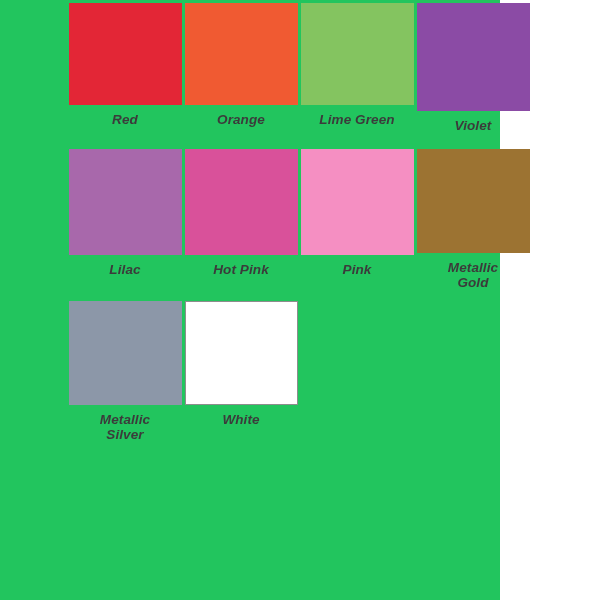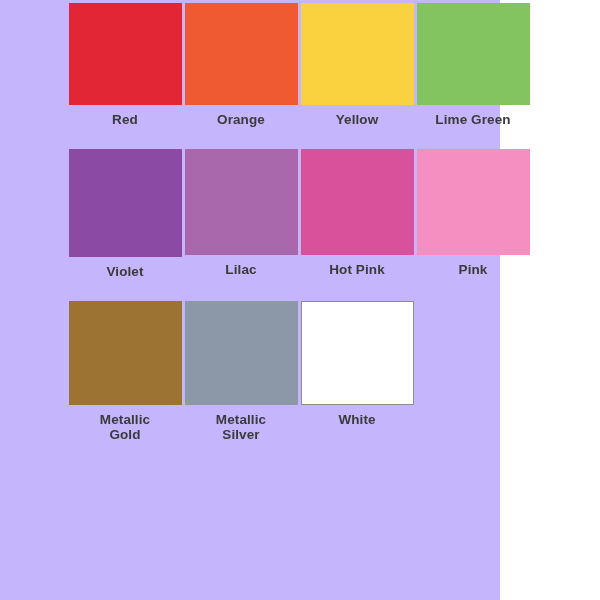--- a/index.html
+++ b/index.html
@@ -11,22 +11,23 @@
     height: 600px;
     background: #ffffff;
     font-family: "Liberation Sans", sans-serif;
     overflow: hidden;
   }
 
   #swatch-chart {
     position: relative;
     width: 500px;
     height: 600px;
-    background: #c4b5fd;
+    background: #22c55e;
     box-sizing: border-box;
+    font-style: italic;
   }
 
   .swatch-grid {
     position: absolute;
     left: 67px;
     top: 3px;
     width: 466px;
     display: grid;
     grid-template-columns: repeat(4, 116px);
     grid-template-rows: 146px 152px 150px 150px;
@@ -78,24 +79,20 @@
 
     <div class="swatch-cell row-1">
       <span class="swatch-chip" style="background-color: rgb(227, 38, 54);"></span>
       <span class="swatch-label">Red</span>
     </div>
     <div class="swatch-cell row-1">
       <span class="swatch-chip" style="background-color: rgb(240, 90, 50);"></span>
       <span class="swatch-label">Orange</span>
     </div>
     <div class="swatch-cell row-1">
-      <span class="swatch-chip" style="background-color: rgb(249, 211, 63);"></span>
-      <span class="swatch-label">Yellow</span>
-    </div>
-    <div class="swatch-cell row-1">
       <span class="swatch-chip" style="background-color: rgb(132, 196, 96);"></span>
       <span class="swatch-label">Lime Green</span>
     </div>
 
     <div class="swatch-cell row-2">
       <span class="swatch-chip" style="background-color: rgb(139, 75, 165);"></span>
       <span class="swatch-label">Violet</span>
     </div>
 
     <div class="swatch-cell row-3">

